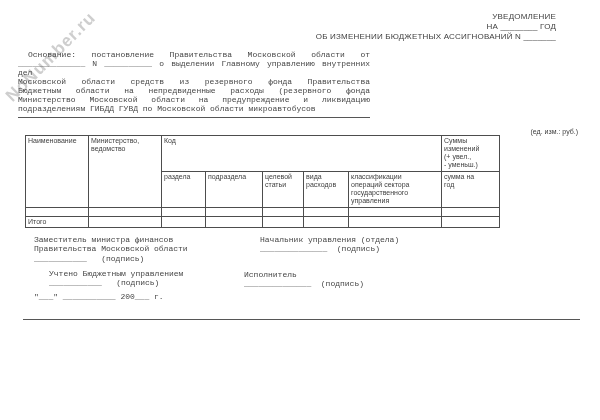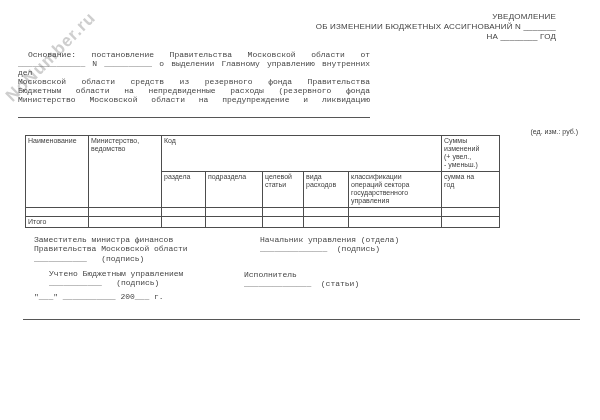--- a/index.html
+++ b/index.html
@@ -55,30 +55,31 @@
 </style>
 </head>
 <body>
 
 <div class="page">
 
   <div class="watermark">NoNumber.ru</div>
 
   <div class="title">
     <div>УВЕДОМЛЕНИЕ</div>
+    <div>НА ________ ГОД</div>
     <div>ОБ ИЗМЕНЕНИИ БЮДЖЕТНЫХ АССИГНОВАНИЙ N _______</div>
-    <div>НА ________ ГОД</div>
   </div>
 
   <div class="body-par">
     <div class="jline indent">Основание: постановление Правительства Московской области от</div>
     <div class="jline">______________ N __________ о выделении Главному управлению внутренних дел</div>
     <div class="jline">Московской области средств из резервного фонда Правительства</div>
     <div class="jline">Бюджетным области на непредвиденные расходы (резервного фонда</div>
     <div class="jline">Министерство Московской области на предупреждение и ликвидацию</div>
+    <div>подразделениям ГИБДД ГУВД по Московской области микроавтобусов</div>
   </div>
 
   <div class="rule rule-par"></div>
 
   <div class="unit-note">(ед. изм.: руб.)</div>
 
   <table class="grid">
     <colgroup>
       <col style="width:63px">
         <col style="width:73px">
@@ -138,18 +139,18 @@
   </table>
 
   <div class="sig sig-l1">Заместитель министра финансов
 Правительства Московской области
 ___________   (подпись)</div>
   <div class="sig sig-r1">Начальник управления (отдела)
 ______________  (подпись)</div>
   <div class="sig sig-l2">Учтено Бюджетным управлением
 ___________   (подпись)</div>
   <div class="sig sig-r2">Исполнитель
-______________  (статьи)</div>
+______________  (подпись)</div>
   <div class="sig date-line">"___" ___________ 200___ г.</div>
 
   <div class="rule rule-bottom"></div>
 
 </div>
 
 </body></html>

